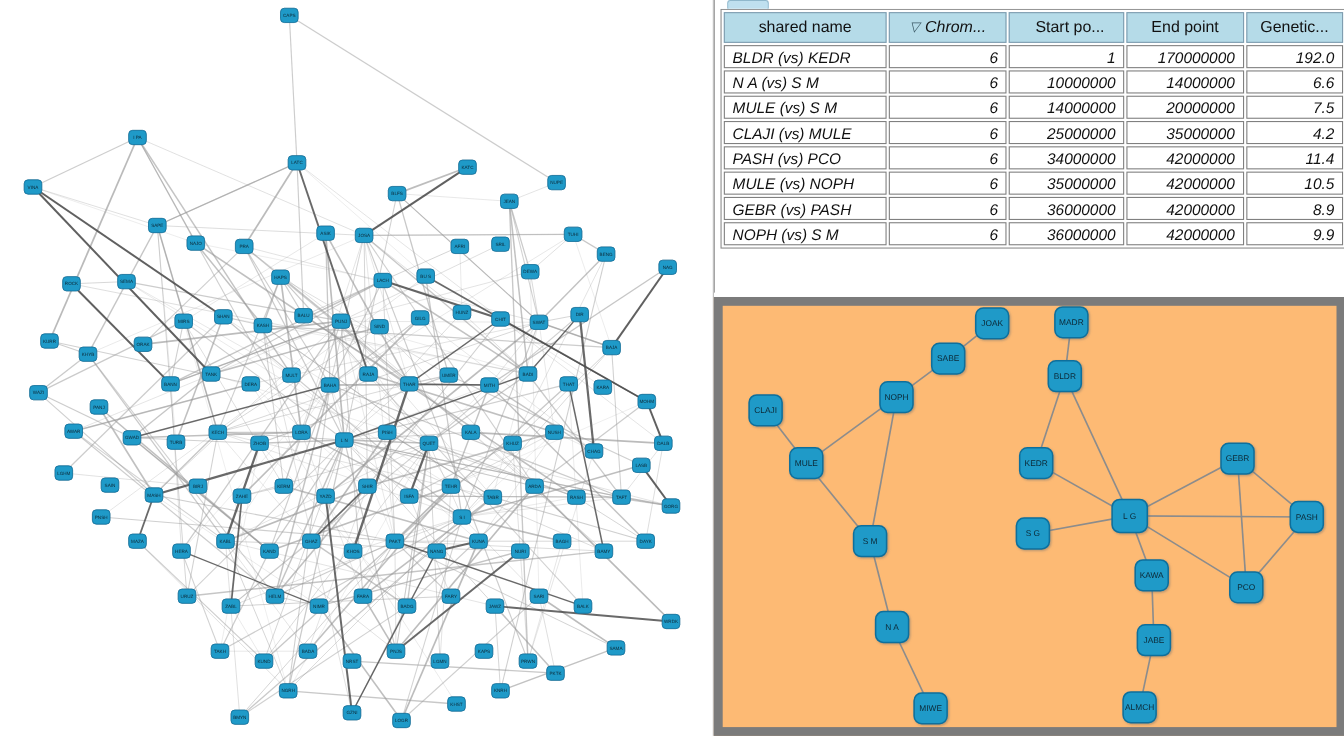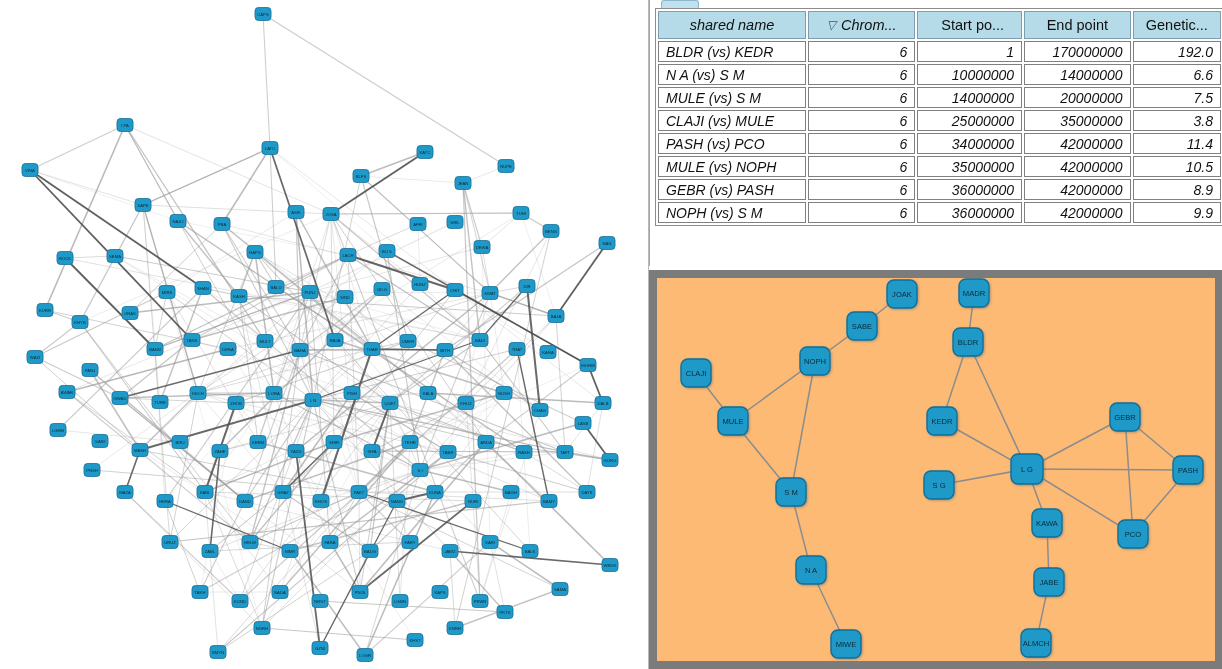--- a/index.html
+++ b/index.html
@@ -905,21 +905,21 @@
 
   <div class="right-col">
 
     <div class="table-panel">
       <div class="table-topstrip">
         <span class="tab-frag"></span>
       </div>
       <table class="attr">
         <thead id="thead">
             <tr>
-              <th class="ac" style="width: 142px; font-style: italic;">shared name</th>
+              <th class="ac" style="width: 142px;">shared name</th>
               <th class="ac" style="width: 102px; font-style: italic;"><span class="funnel">▽</span>Chrom...</th>
               <th class="ac" style="width: 93px; padding-left: 12px;">Start po...</th>
               <th class="ac" style="width: 100px;">End point</th>
               <th class="ac" style="width: 79px;">Genetic...</th>
             </tr>
           </thead>
         <tbody id="tbody">
             <tr>
               <td class="al">BLDR (vs) KEDR</td>
               <td class="ar">6</td>
@@ -939,21 +939,21 @@
               <td class="ar">6</td>
               <td class="ar">14000000</td>
               <td class="ar">20000000</td>
               <td class="ar">7.5</td>
             </tr>
             <tr>
               <td class="al">CLAJI (vs) MULE</td>
               <td class="ar">6</td>
               <td class="ar">25000000</td>
               <td class="ar">35000000</td>
-              <td class="ar">3.8</td>
+              <td class="ar">4.2</td>
             </tr>
             <tr>
               <td class="al">PASH (vs) PCO</td>
               <td class="ar">6</td>
               <td class="ar">34000000</td>
               <td class="ar">42000000</td>
               <td class="ar">11.4</td>
             </tr>
             <tr>
               <td class="al">MULE (vs) NOPH</td>

